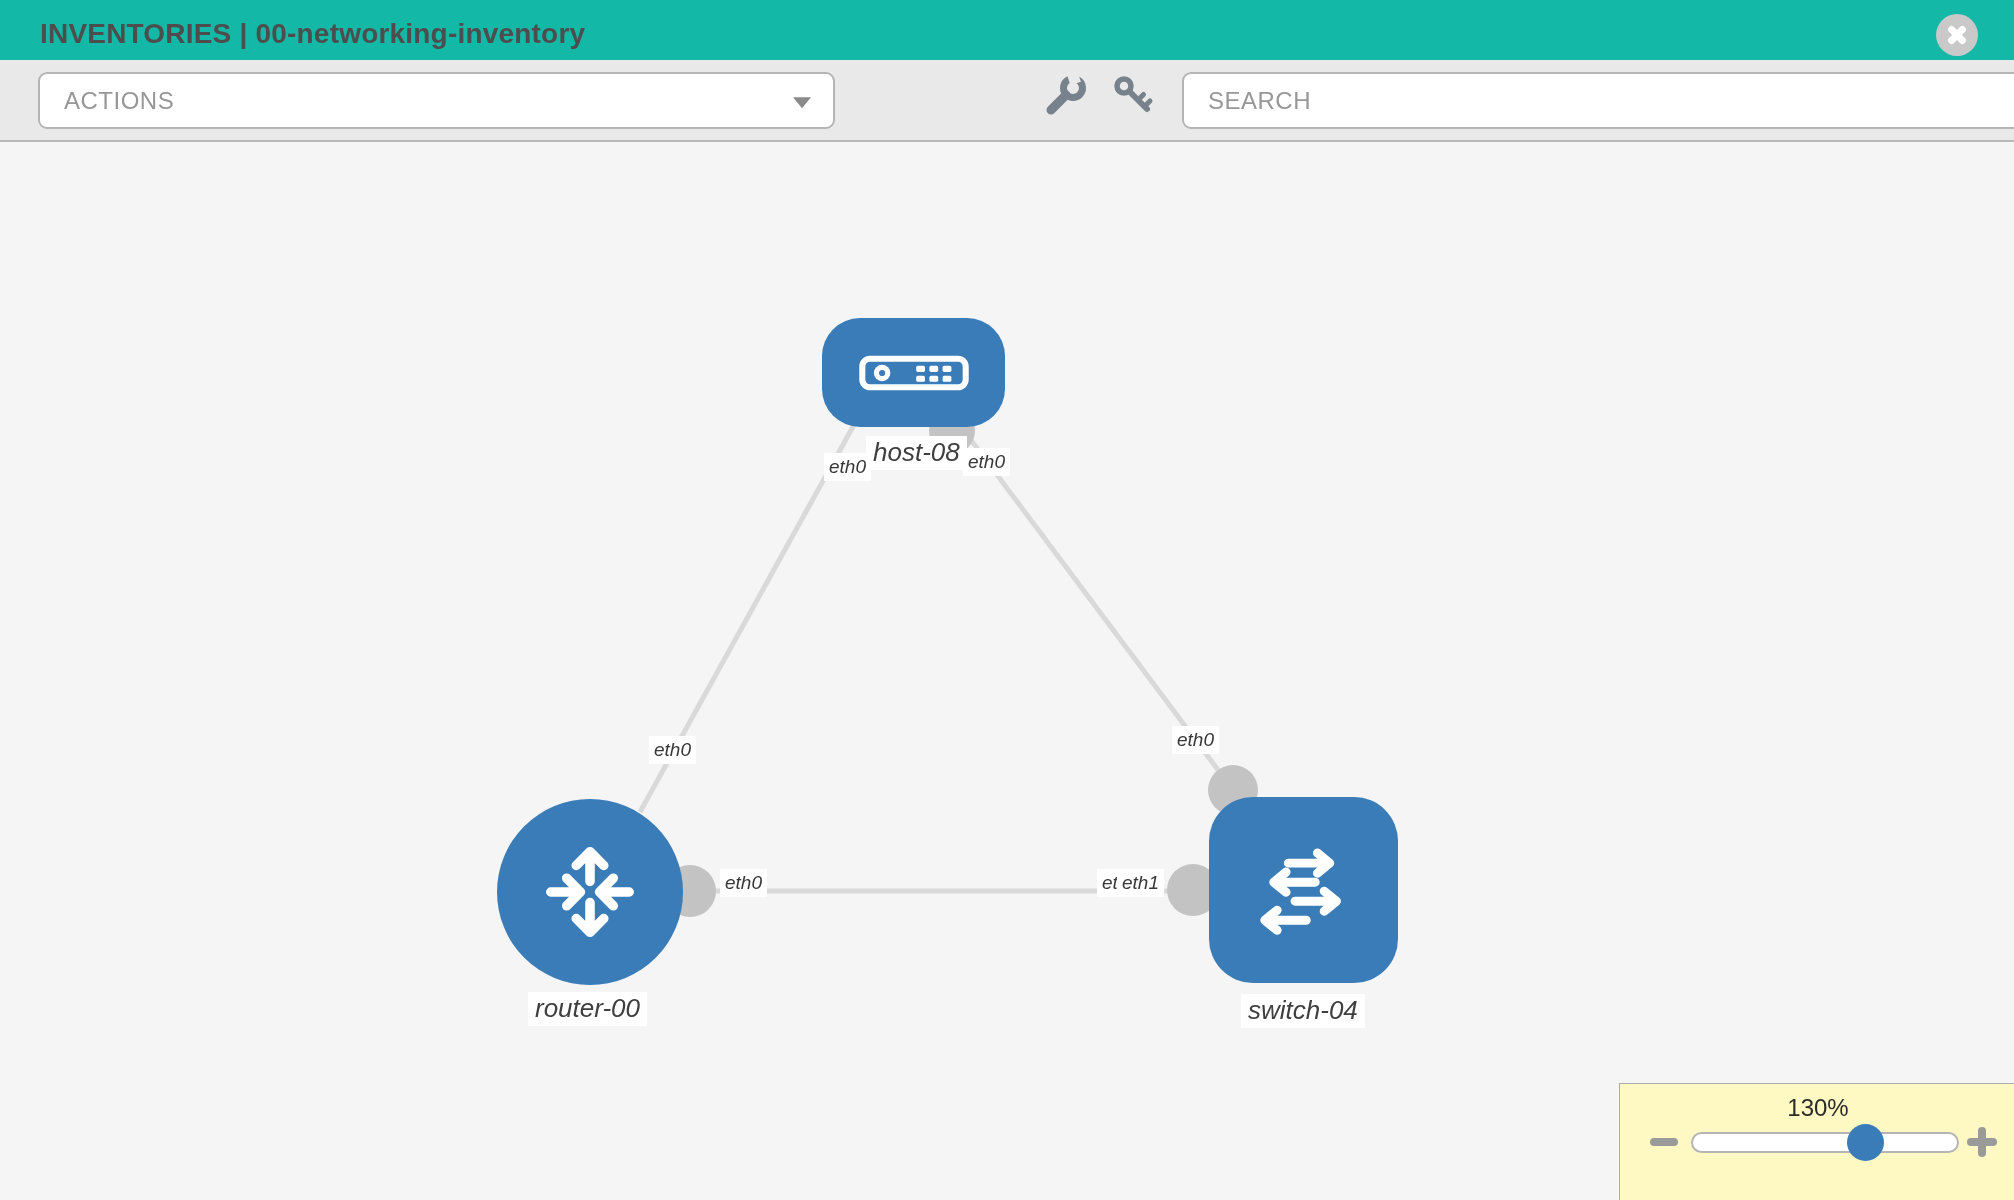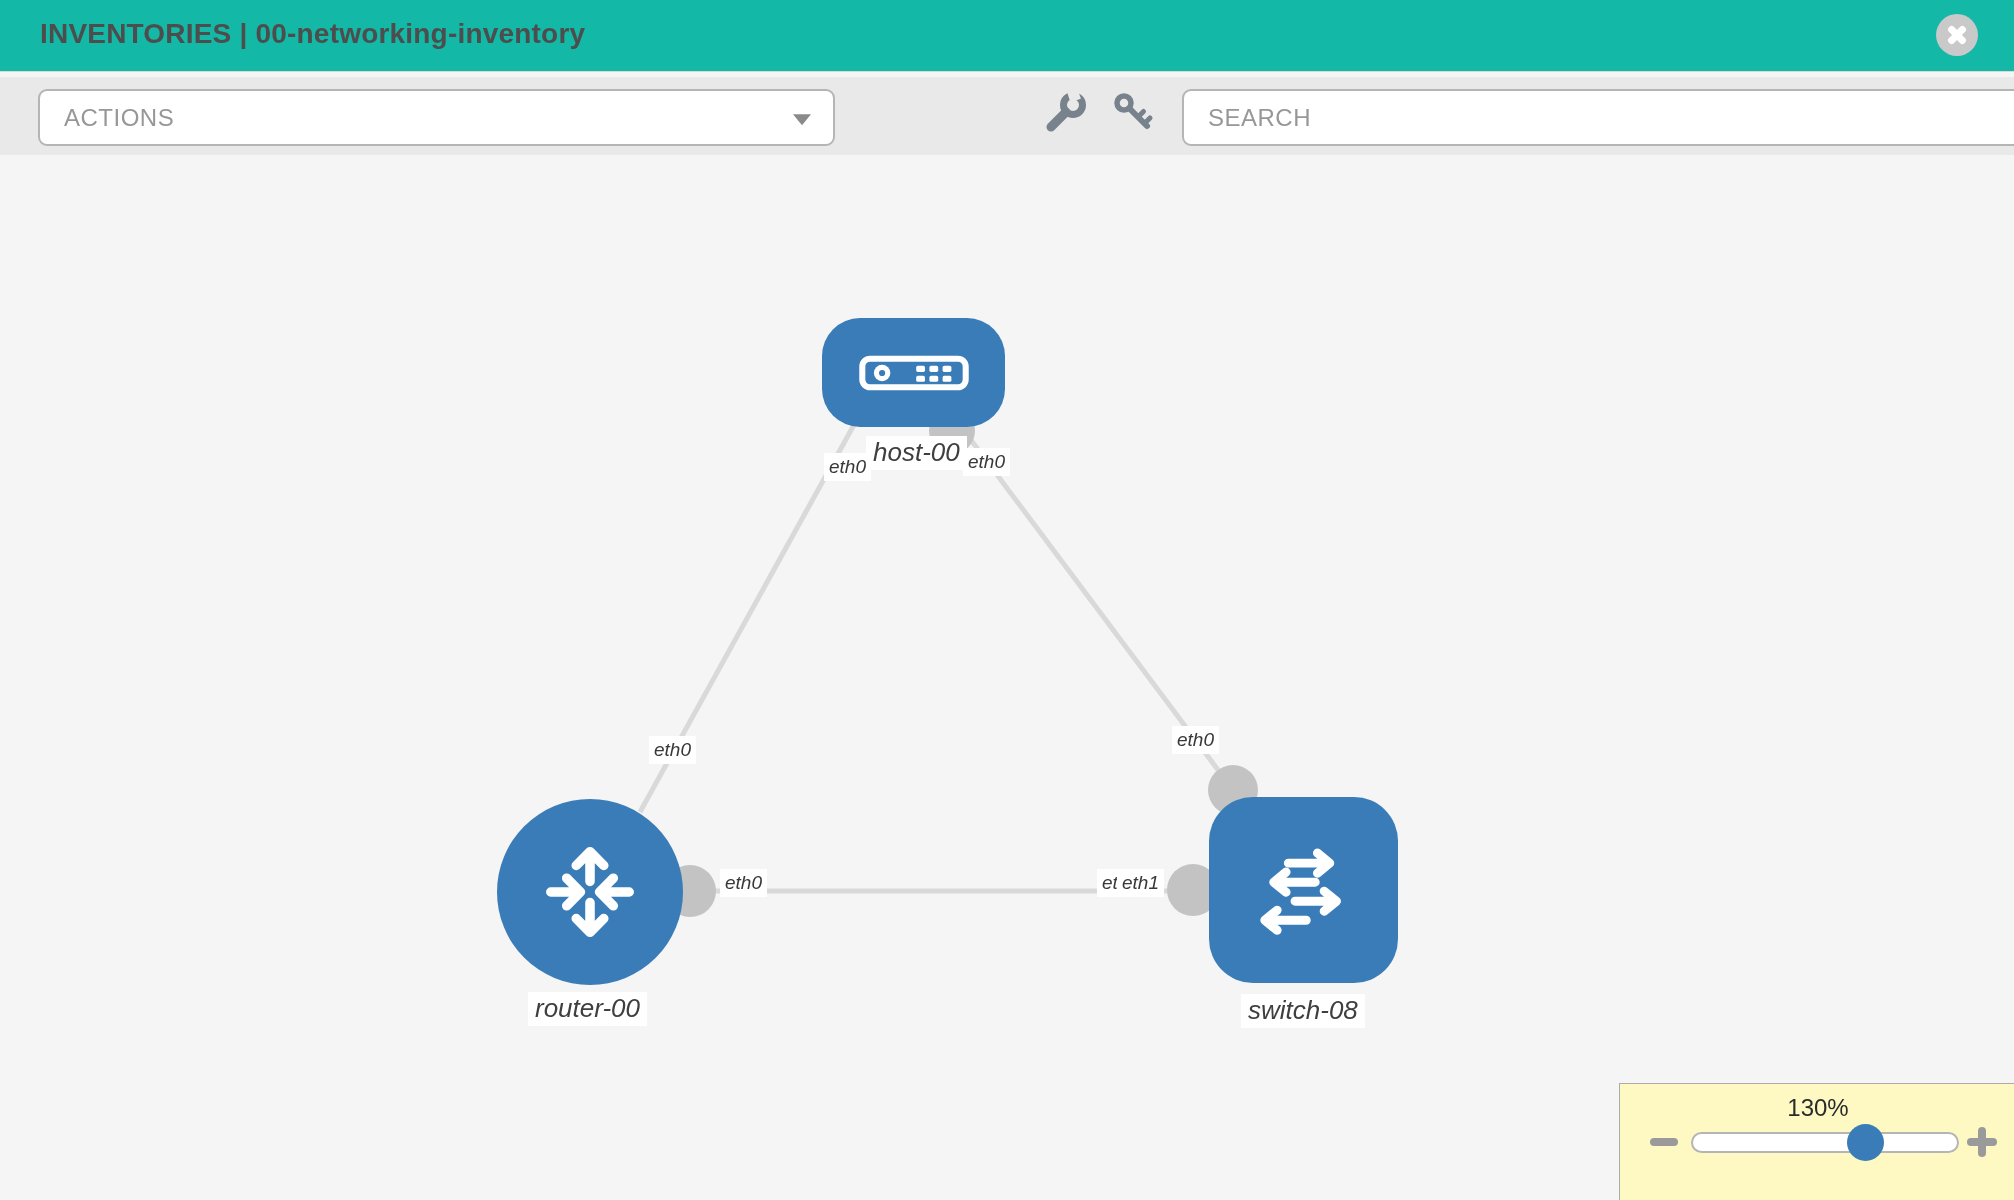--- a/index.html
+++ b/index.html
@@ -14,21 +14,21 @@
   .close-btn { position:absolute; right:36px; top:14px; width:42px; height:42px;
                border-radius:50%; background:#c9c9c9; cursor:pointer;
                display:flex; align-items:center; justify-content:center; }
   .close-x { position:relative; width:20px; height:20px; }
   .close-x::before, .close-x::after { content:""; position:absolute; left:50%; top:50%;
       width:22px; height:7px; background:#ffffff; border-radius:3px; }
   .close-x::before { transform:translate(-50%,-50%) rotate(45deg); }
   .close-x::after  { transform:translate(-50%,-50%) rotate(-45deg); }
 
   
-  .toolbar { position:absolute; left:0; top:77px; width:2014px; height:82px;
+  .toolbar { position:absolute; left:0; top:60px; width:2014px; height:82px;
              background:#e9e9e9; border-bottom:2px solid #b9b9b9; }
   .dropdown { position:absolute; top:12px; height:57px; background:#ffffff;
               border:2px solid #b5b5b5; border-radius:9px; display:flex;
               align-items:center; padding:0 24px; cursor:pointer; }
   .dropdown .ph { font-size:24px; color:#979797; letter-spacing:0.5px; }
   .dd-actions { left:38px;  width:797px; }
   .dd-search  { left:1182px; width:913px; }
   .caret { position:absolute; right:22px; top:50%; transform:translateY(-35%);
            width:0; height:0; border-left:9px solid transparent;
            border-right:9px solid transparent; border-top:11px solid #8a8a8a; }
@@ -161,34 +161,34 @@
   <div class="node node-switch">
     <svg width="112" height="112" viewBox="0 0 100 100" fill="none" stroke="#ffffff" stroke-width="8" stroke-linecap="round" stroke-linejoin="round">
       <path d="M36,26 L70,26 M62,17 L73,26 L62,35"></path>
       <path d="M60,43 L26,43 M34,34 L23,43 L34,52"></path>
       <path d="M42,60 L76,60 M68,51 L79,60 L68,69"></path>
       <path d="M52,77 L18,77 M26,68 L15,77 L26,86"></path>
     </svg>
   </div>
 
   <div class="chip if-host-left">eth0</div>
-  <div class="chip chip-name name-host">host-00</div>
+  <div class="chip chip-name name-host">host-08</div>
   <div class="chip if-host-right">eth0</div>
 
   <div class="chip if-router-top">eth0</div>
   <div class="chip if-switch-top">eth0</div>
 
   <div class="chip if-router-right">eth0</div>
   <div class="if-overlap">
     <div class="chip">eth0</div>
     <div class="chip over">eth1</div>
   </div>
 
   <div class="chip chip-name name-router">router-00</div>
-  <div class="chip chip-name name-switch">switch-08</div>
+  <div class="chip chip-name name-switch">switch-04</div>
 </div>
 
 <div class="zoom-panel">
   <div class="zoom-value">130%</div>
   <div class="zoom-minus">
     <span class="hbar"></span>
   </div>
   <div class="zoom-track">
     <div class="zoom-handle"></div>
   </div>

